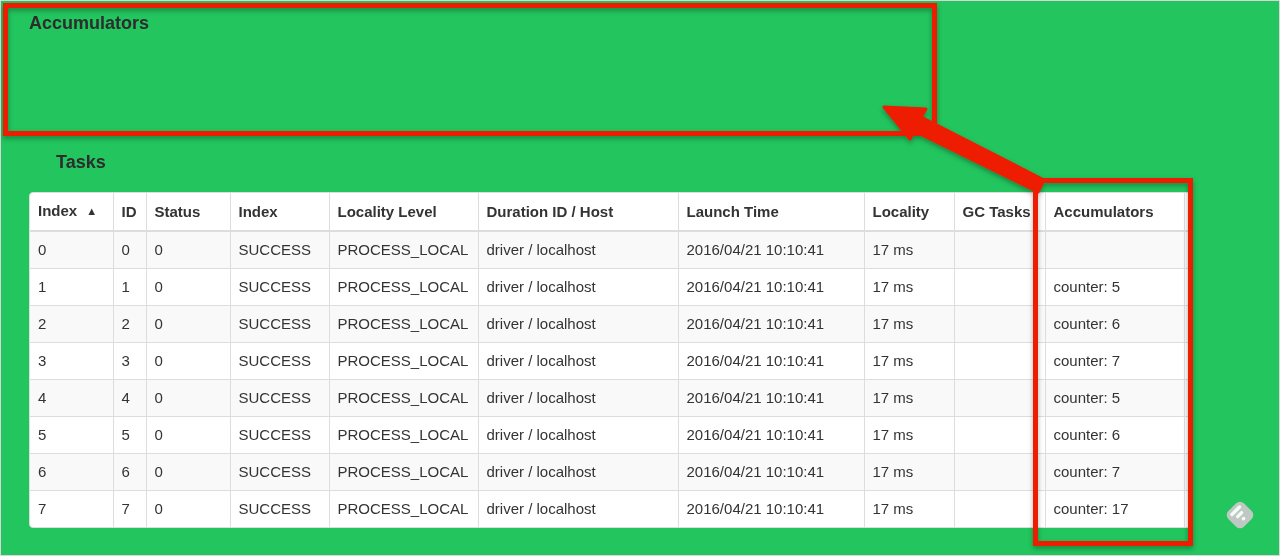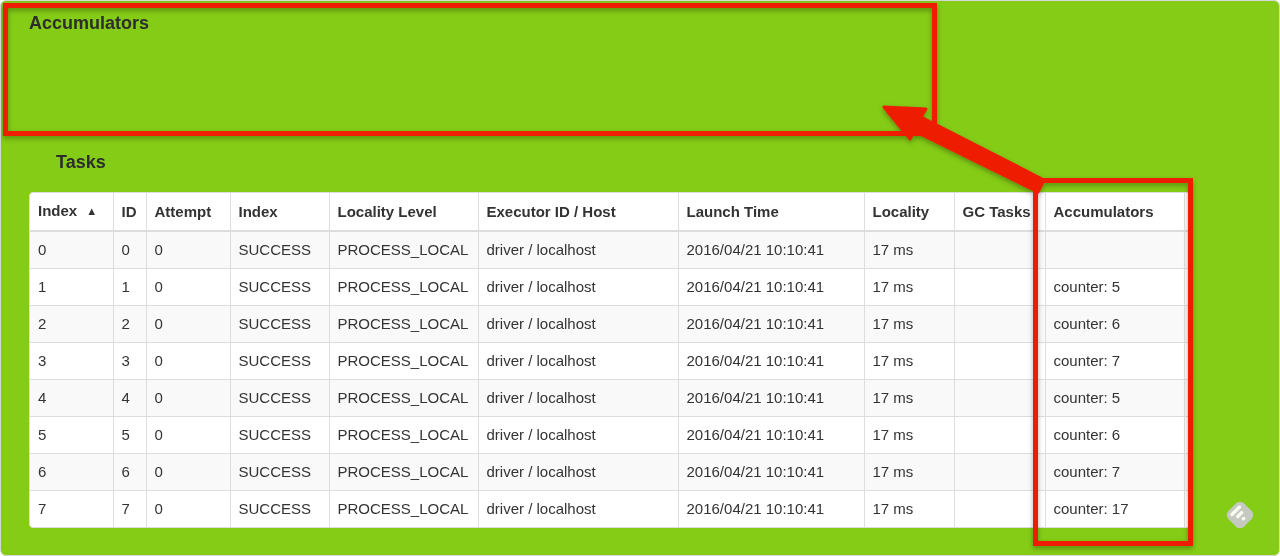--- a/index.html
+++ b/index.html
@@ -1,18 +1,18 @@
 <!DOCTYPE html>
 <html><head>
 <meta charset="utf-8">
 <style>
   html,body{margin:0;padding:0;background:#fff;}
   .screen{
-    position:relative;width:1280px;height:556px;background:#84cc16;
-    border:1px solid #d6d6d6;border-radius:6px;box-sizing:border-box;
+    position:relative;width:1280px;height:556px;background:#22c55e;
+    border:1px solid #d6d6d6;border-radius:1px;box-sizing:border-box;
     font-family:"Liberation Sans",sans-serif;color:#333;overflow:hidden;
   }
   .content{position:absolute;left:28px;top:0;width:1225px;height:556px;}
   .content > *{position:absolute;left:0;}
   .section-title{font-size:18px;font-weight:bold;color:#2d2d2d;margin:0;letter-spacing:0;}
   #acc-title{top:12px;}
   #acc-table-wrap{top:50px;width:1225px;}
   #tasks-title{top:151px;margin-left:27px;}
   #tasks-table-wrap{top:191px;width:1164px;}
   .tbl-wrap{border:1px solid #ddd;border-radius:4px;overflow:hidden;background:#fff;box-sizing:border-box;}
@@ -53,24 +53,24 @@
             <col style="width:91px">
           <col style="width:139px">
             <col style="width:71px">
         </colgroup>
         <thead>
           <tr>
             <th>
               <span>Index</span><span class="sort">▲</span>
             </th>
             <th>ID</th>
-            <th>Attempt</th>
+            <th>Status</th>
             <th>Index</th>
             <th>Locality Level</th>
-            <th>Executor ID / Host</th>
+            <th>Duration ID / Host</th>
             <th>Launch Time</th>
             <th>Locality</th>
             <th>GC Tasks</th>
             <th>Accumulators</th>
             <th>Errors</th>
           </tr>
         </thead>
         <tbody>
             <tr>
               <td>0</td>

